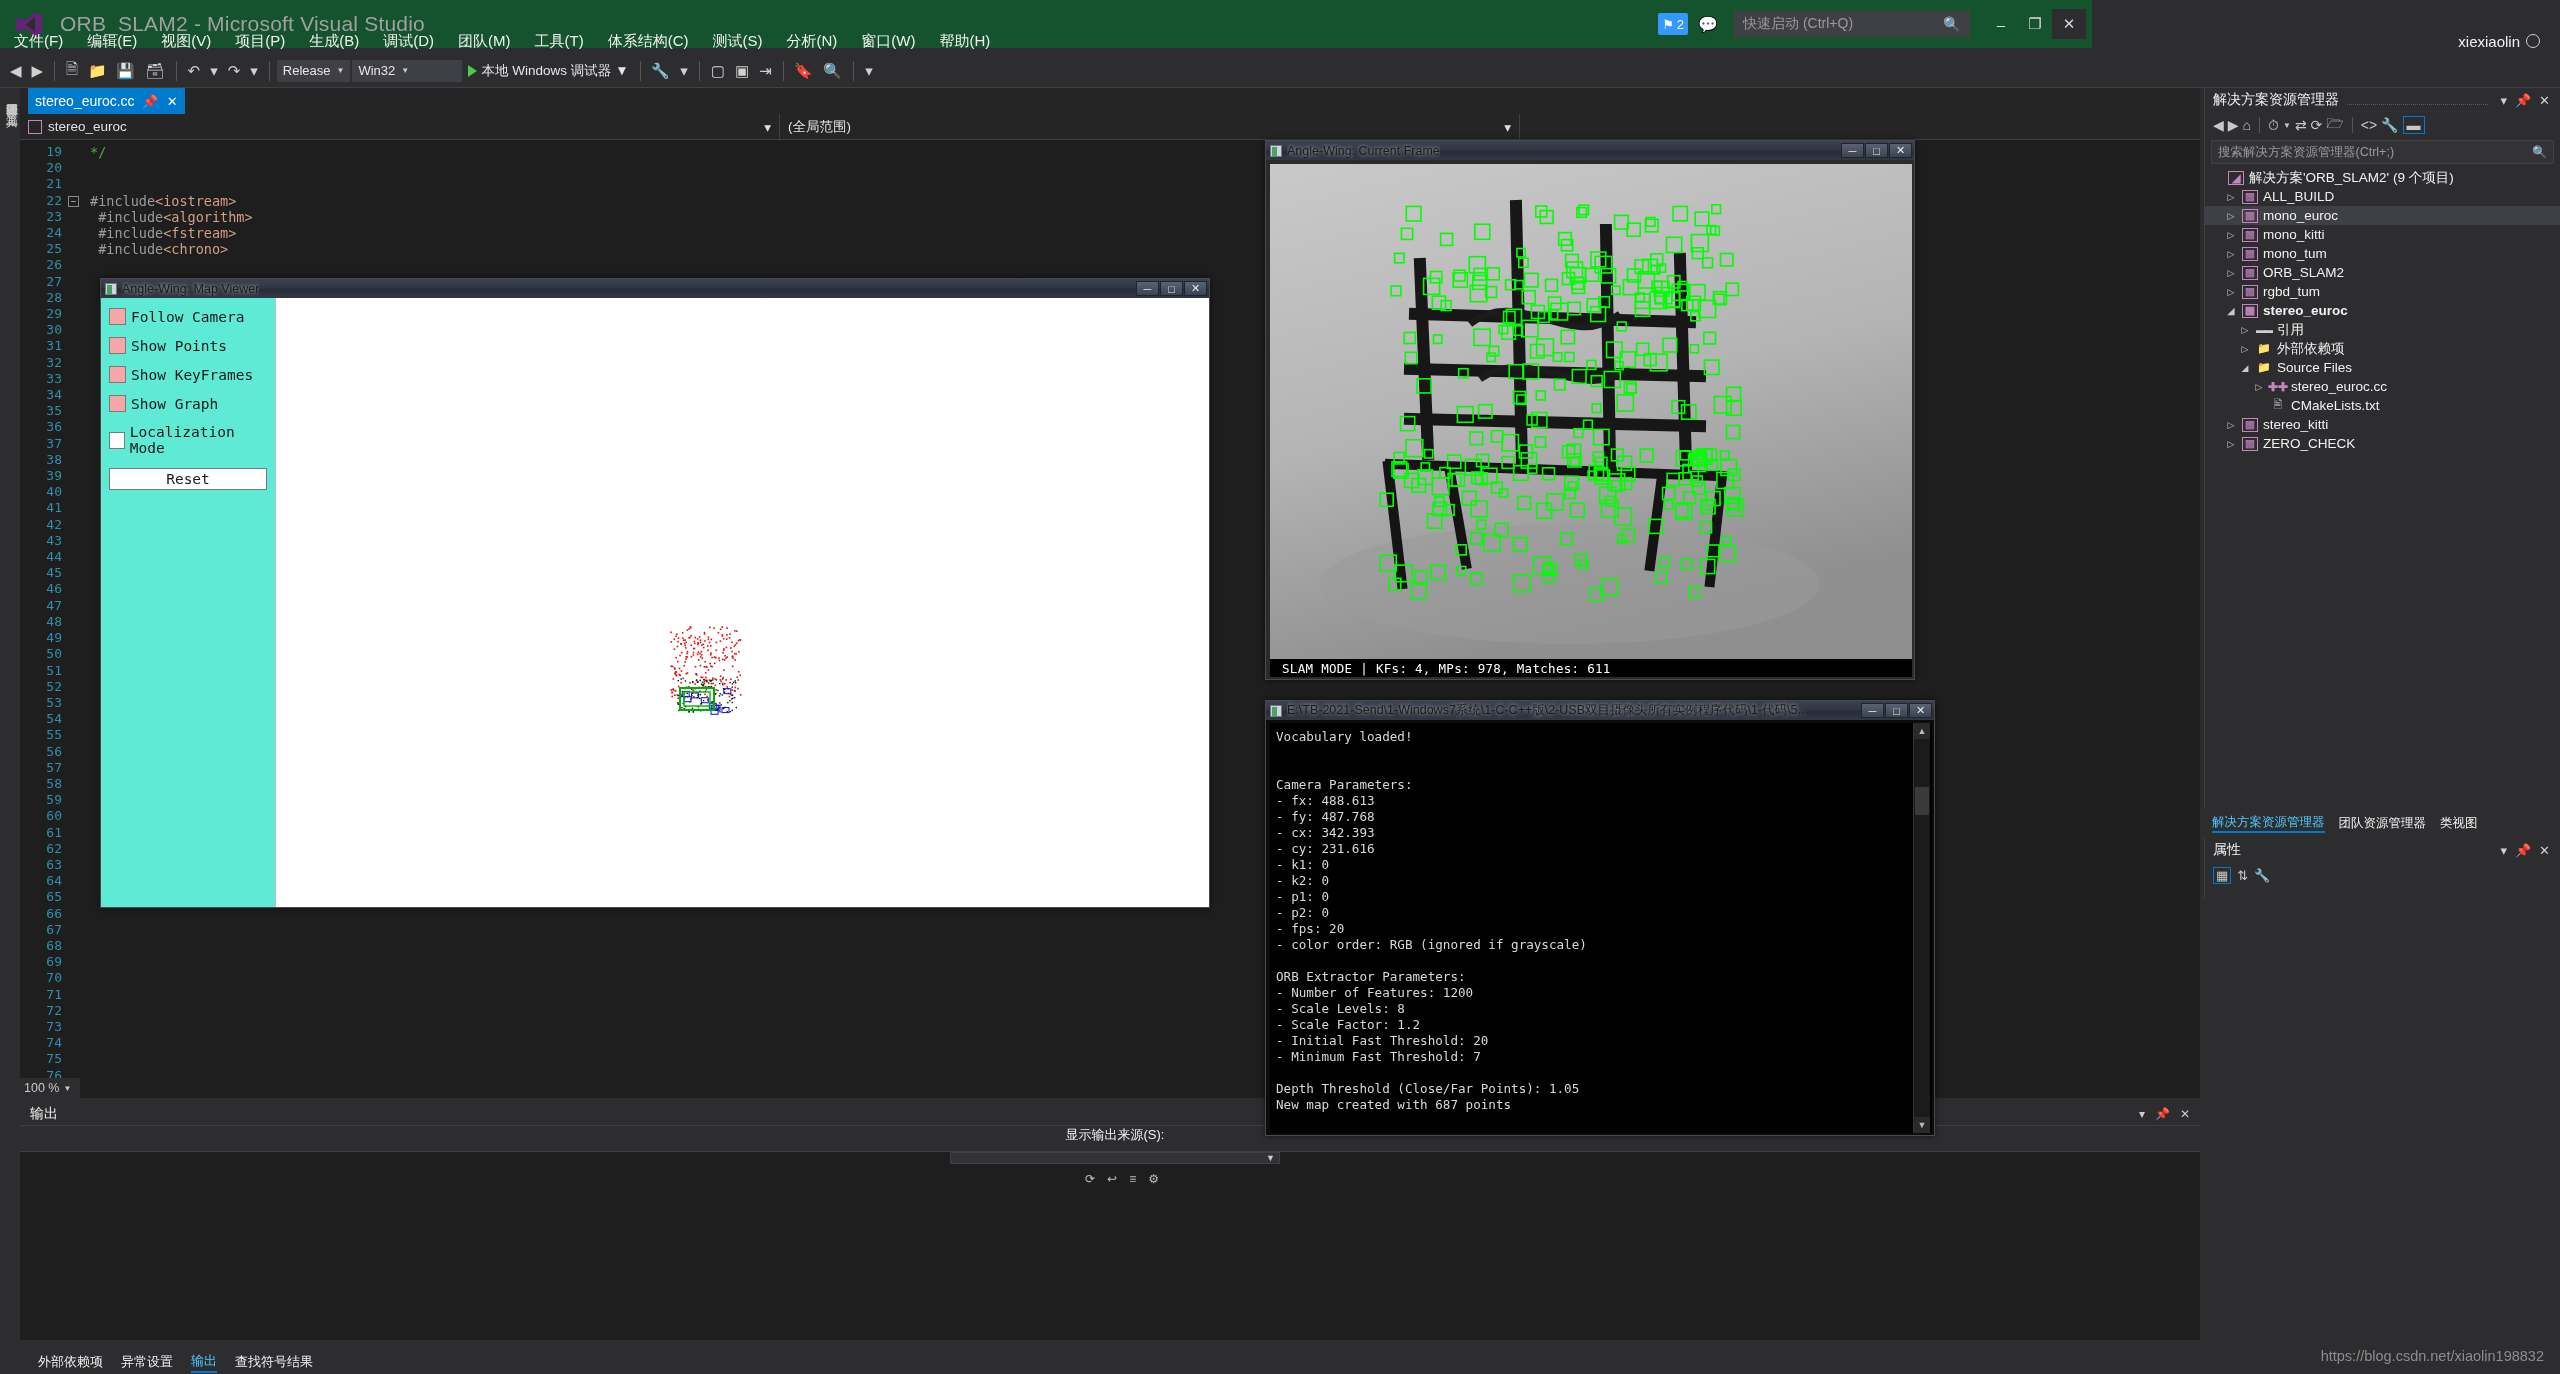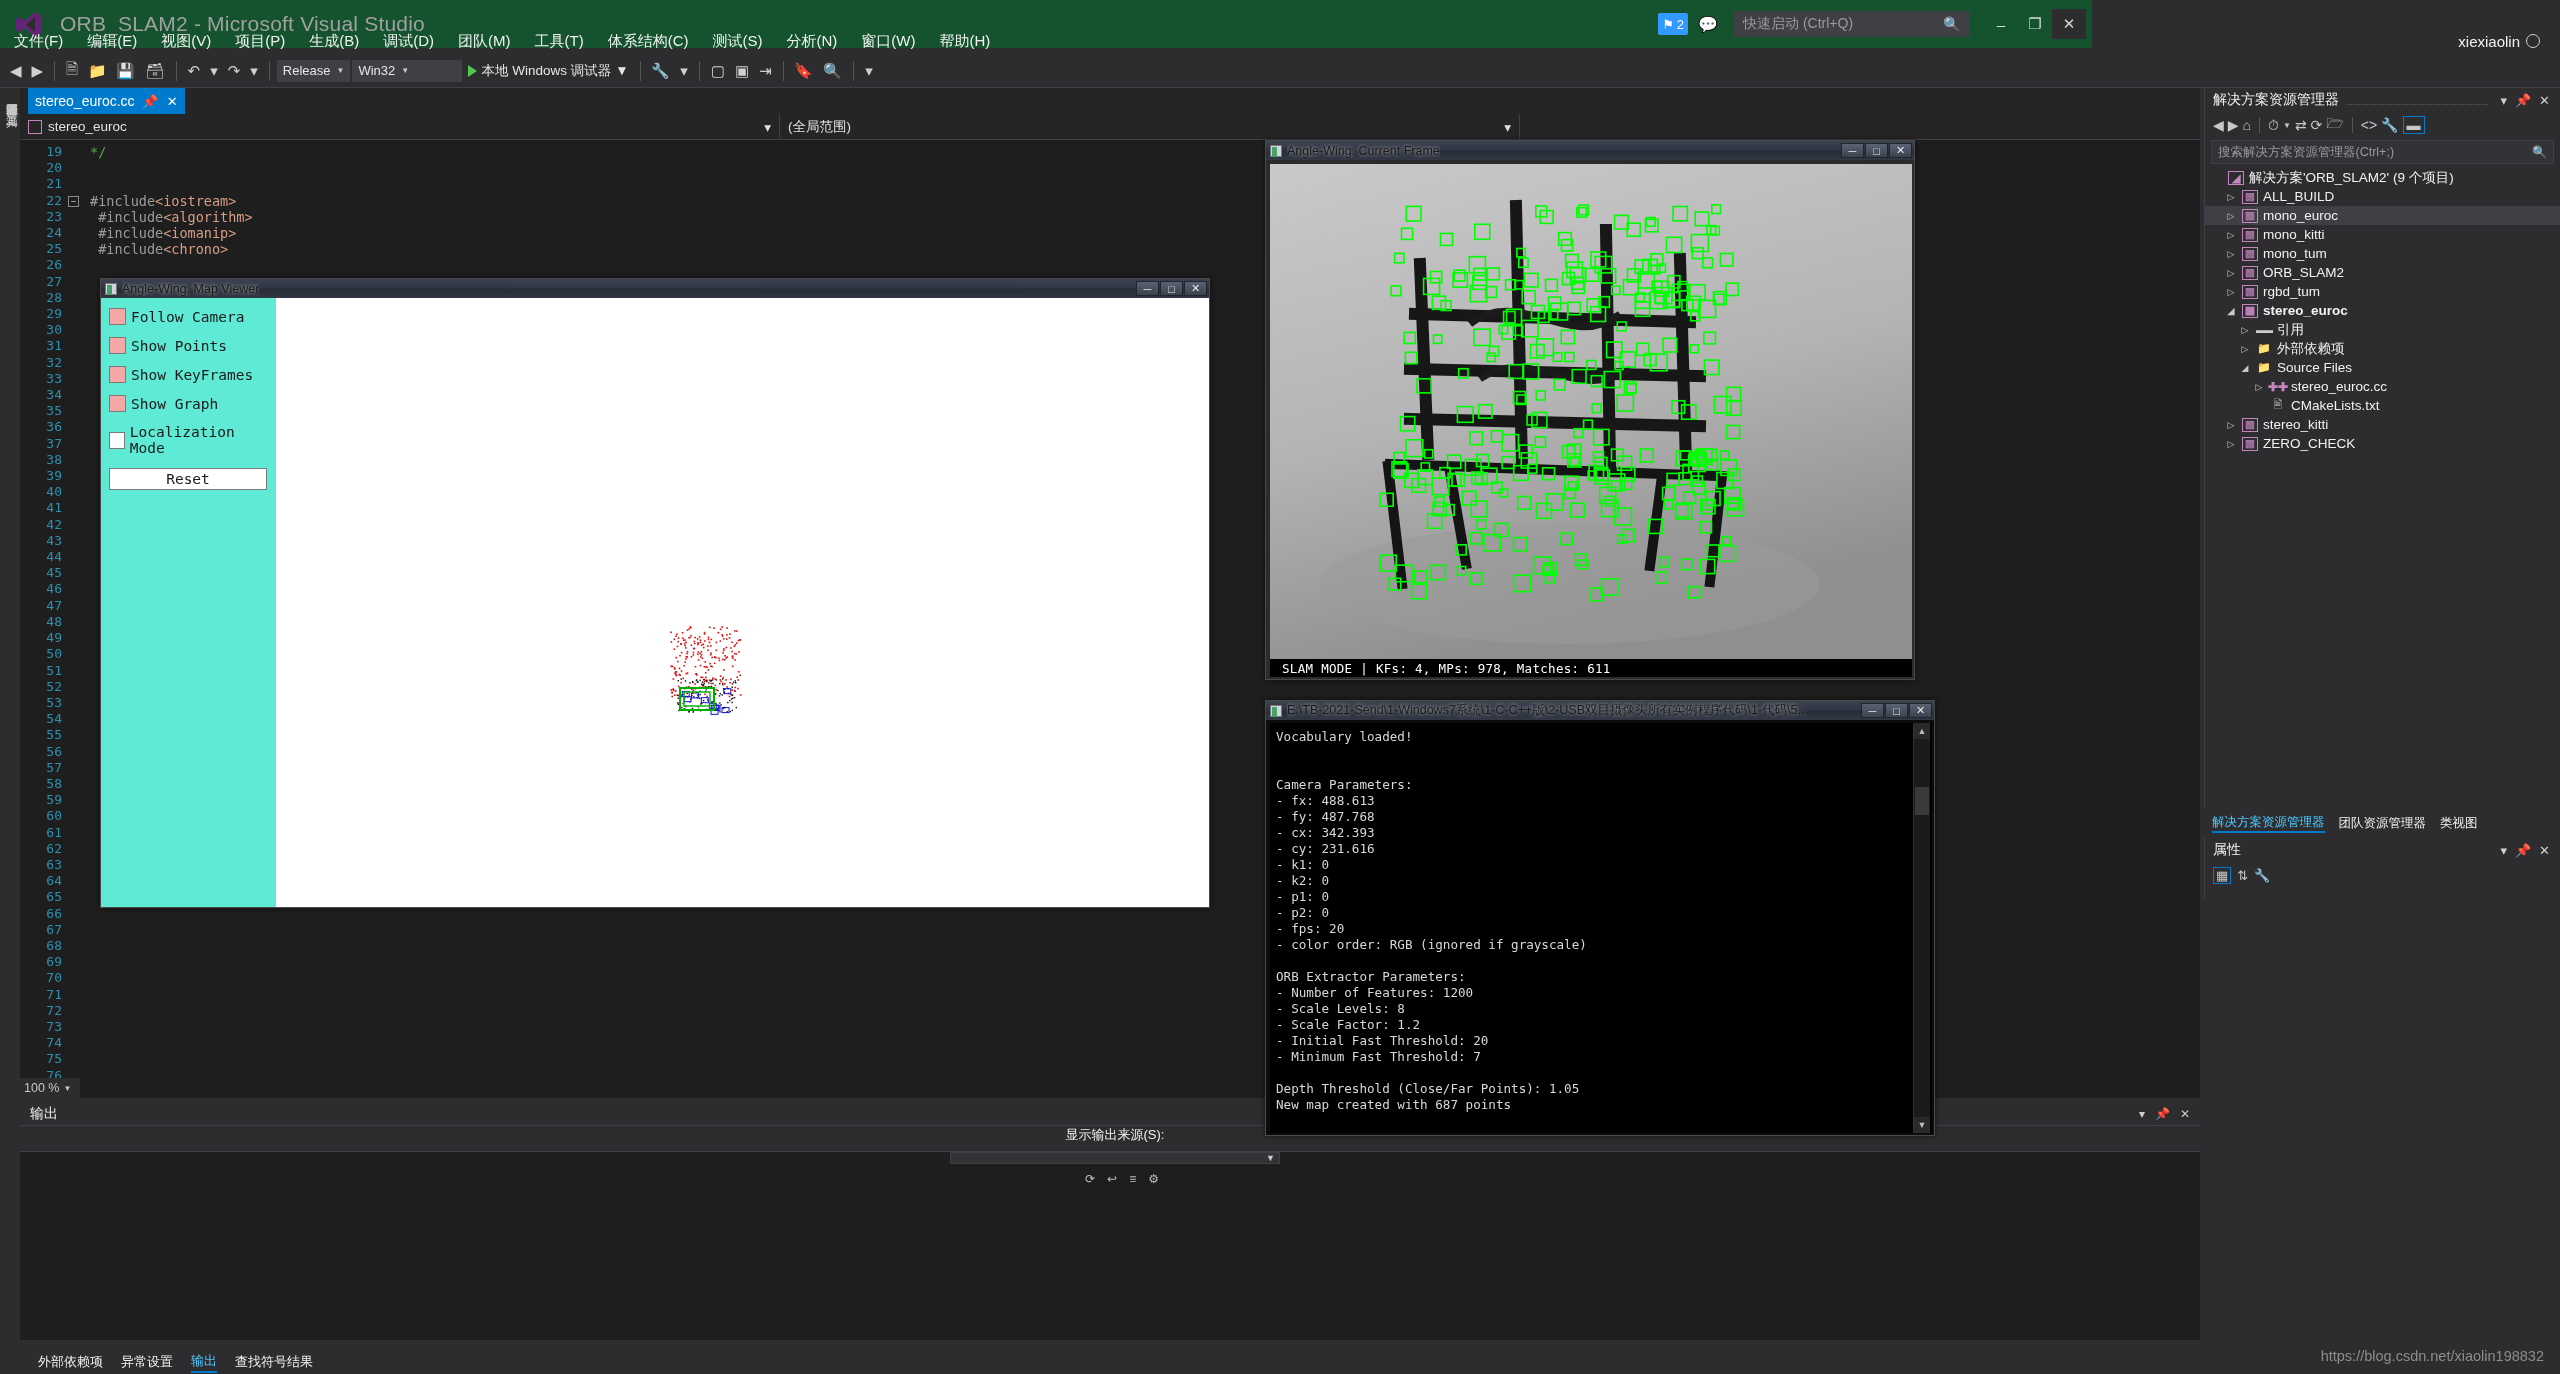--- a/index.html
+++ b/index.html
@@ -446,21 +446,21 @@
           <div>&nbsp;</div>
           <div>&nbsp;</div>
           <div>&nbsp;</div>
         </div>
       <div class="codelines" id="codelines">
           <div><span class="c-cmt">*/</span></div>
           <div>&nbsp;</div>
           <div>&nbsp;</div>
           <div><span><span class="c-pp">#include</span><span class="c-inc">&lt;iostream&gt;</span></span></div>
           <div><span><span class="c-pp"> #include</span><span class="c-inc">&lt;algorithm&gt;</span></span></div>
-          <div><span><span class="c-pp"> #include</span><span class="c-inc">&lt;iomanip&gt;</span></span></div>
+          <div><span><span class="c-pp"> #include</span><span class="c-inc">&lt;fstream&gt;</span></span></div>
           <div><span><span class="c-pp"> #include</span><span class="c-inc">&lt;chrono&gt;</span></span></div>
           <div>&nbsp;</div>
           <div>&nbsp;</div>
           <div>&nbsp;</div>
           <div>&nbsp;</div>
           <div>&nbsp;</div>
           <div>&nbsp;</div>
           <div>&nbsp;</div>
           <div>&nbsp;</div>
           <div>&nbsp;</div>

